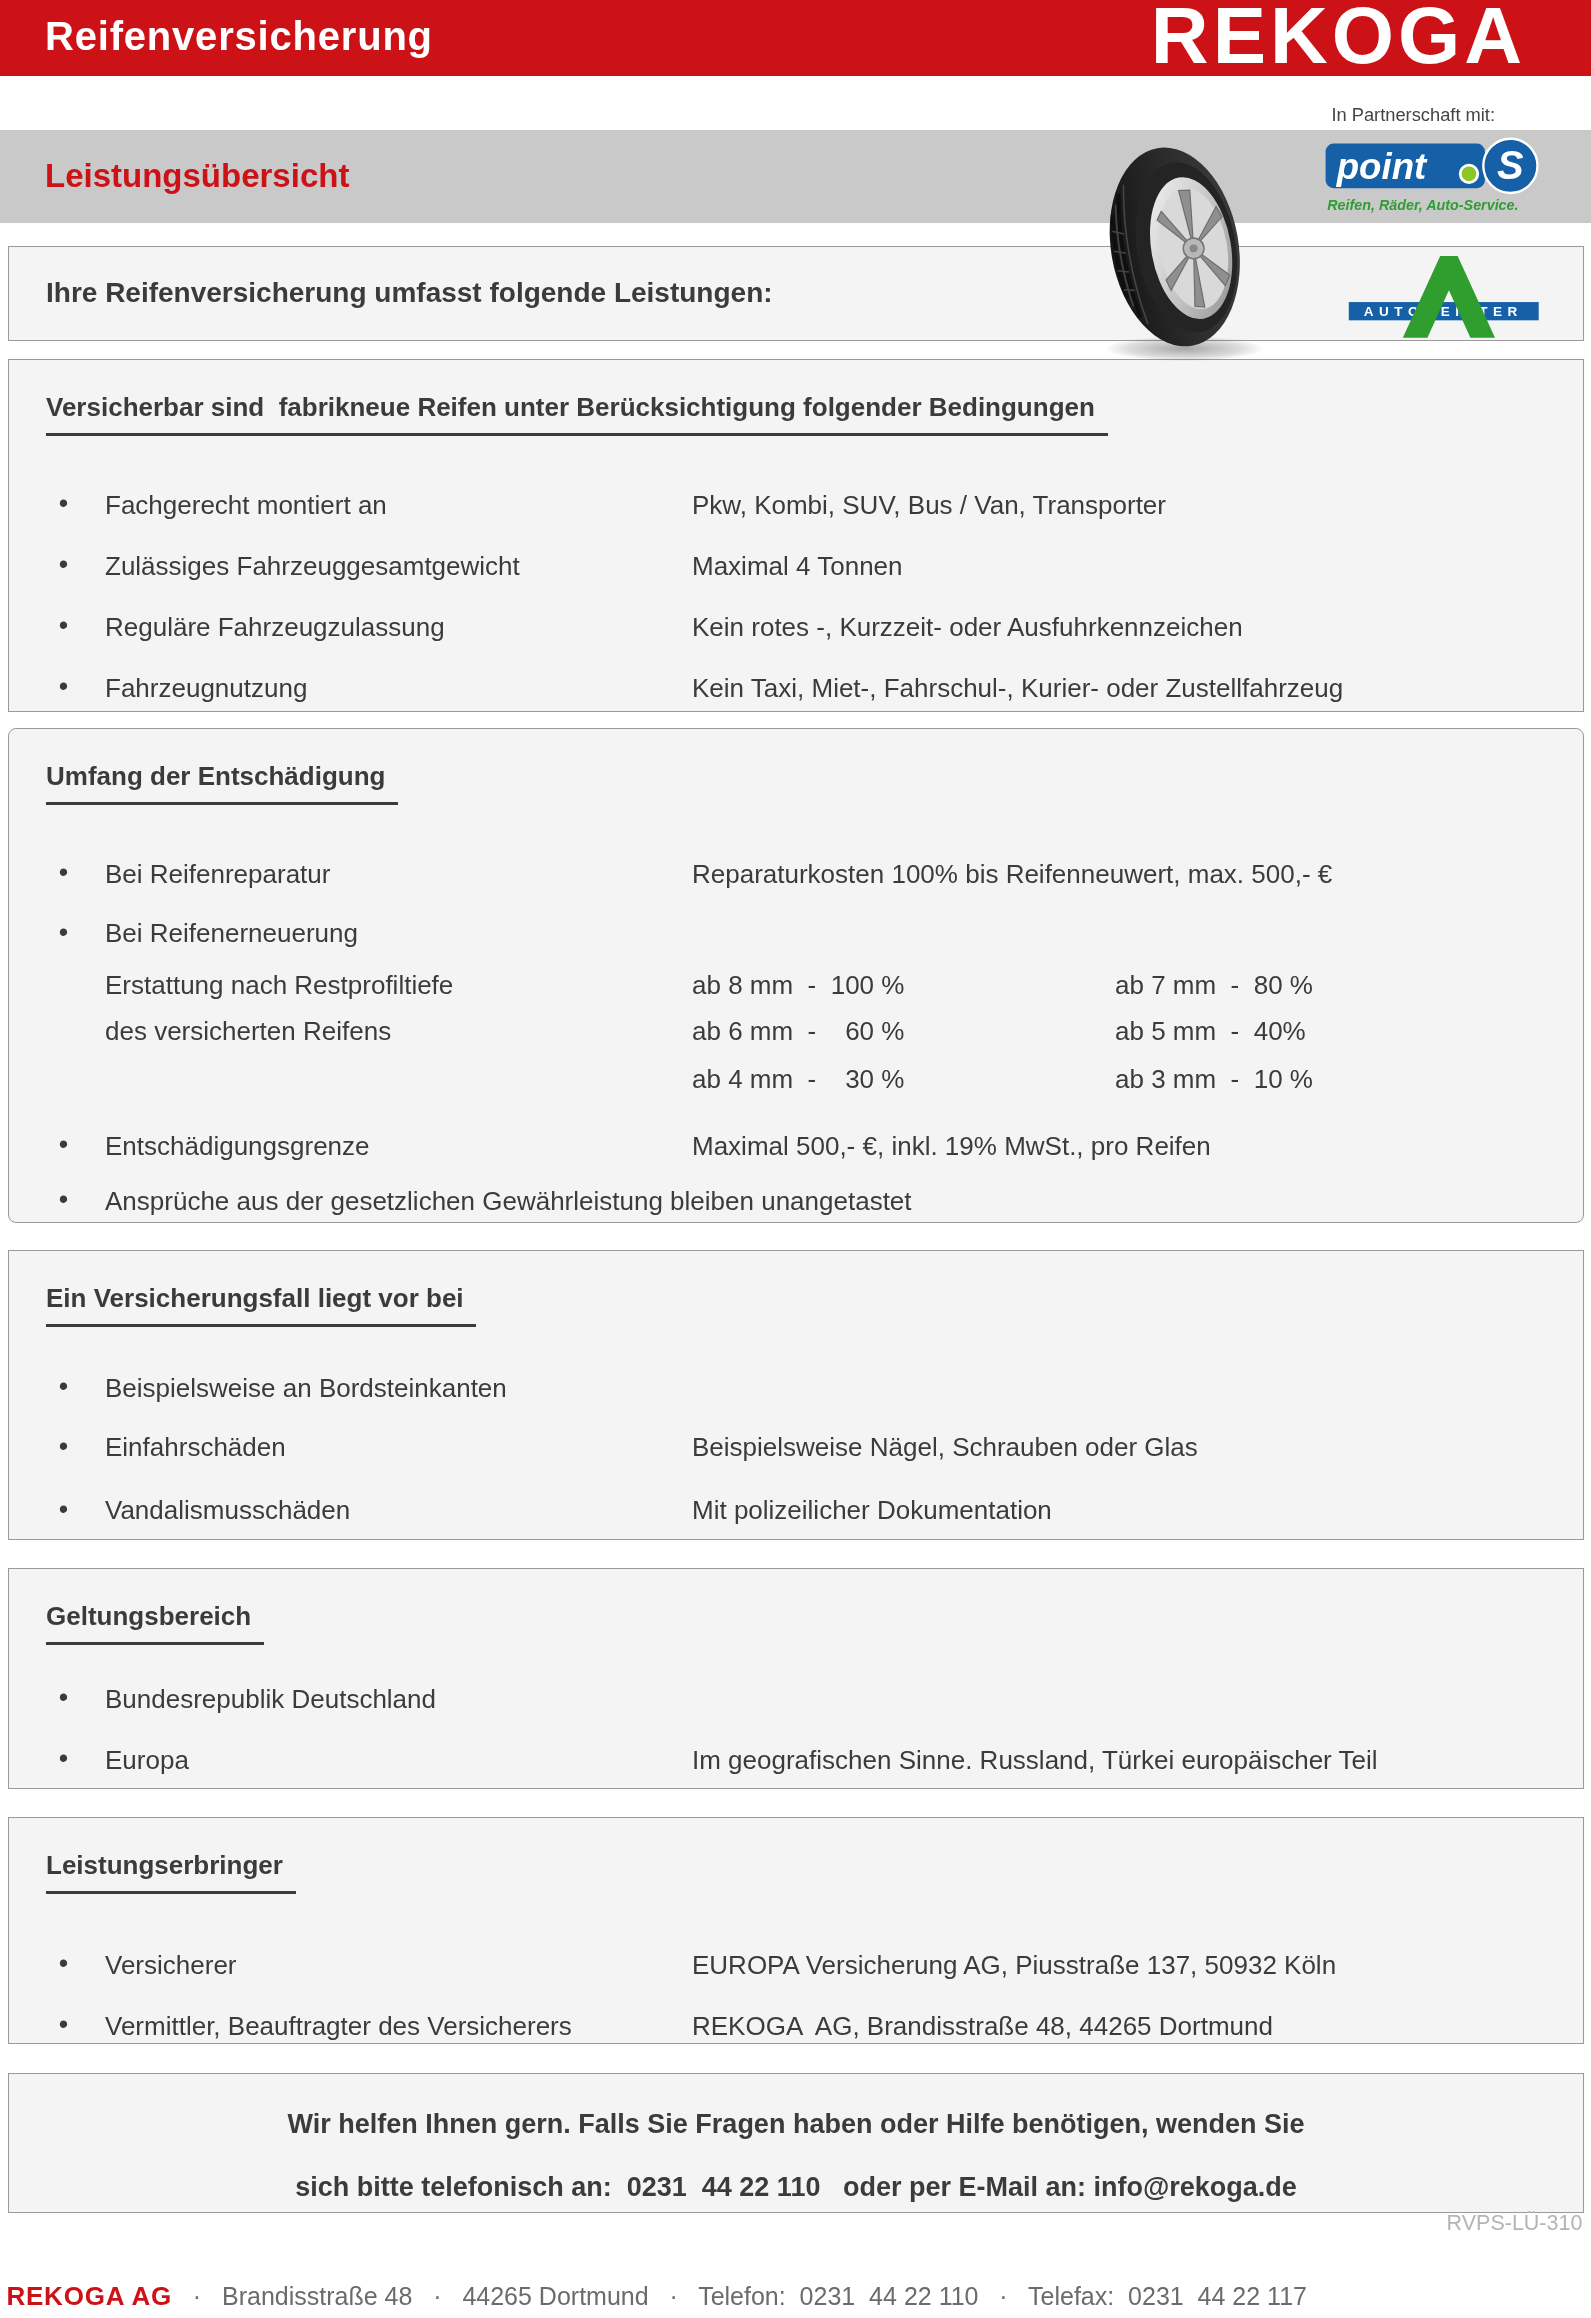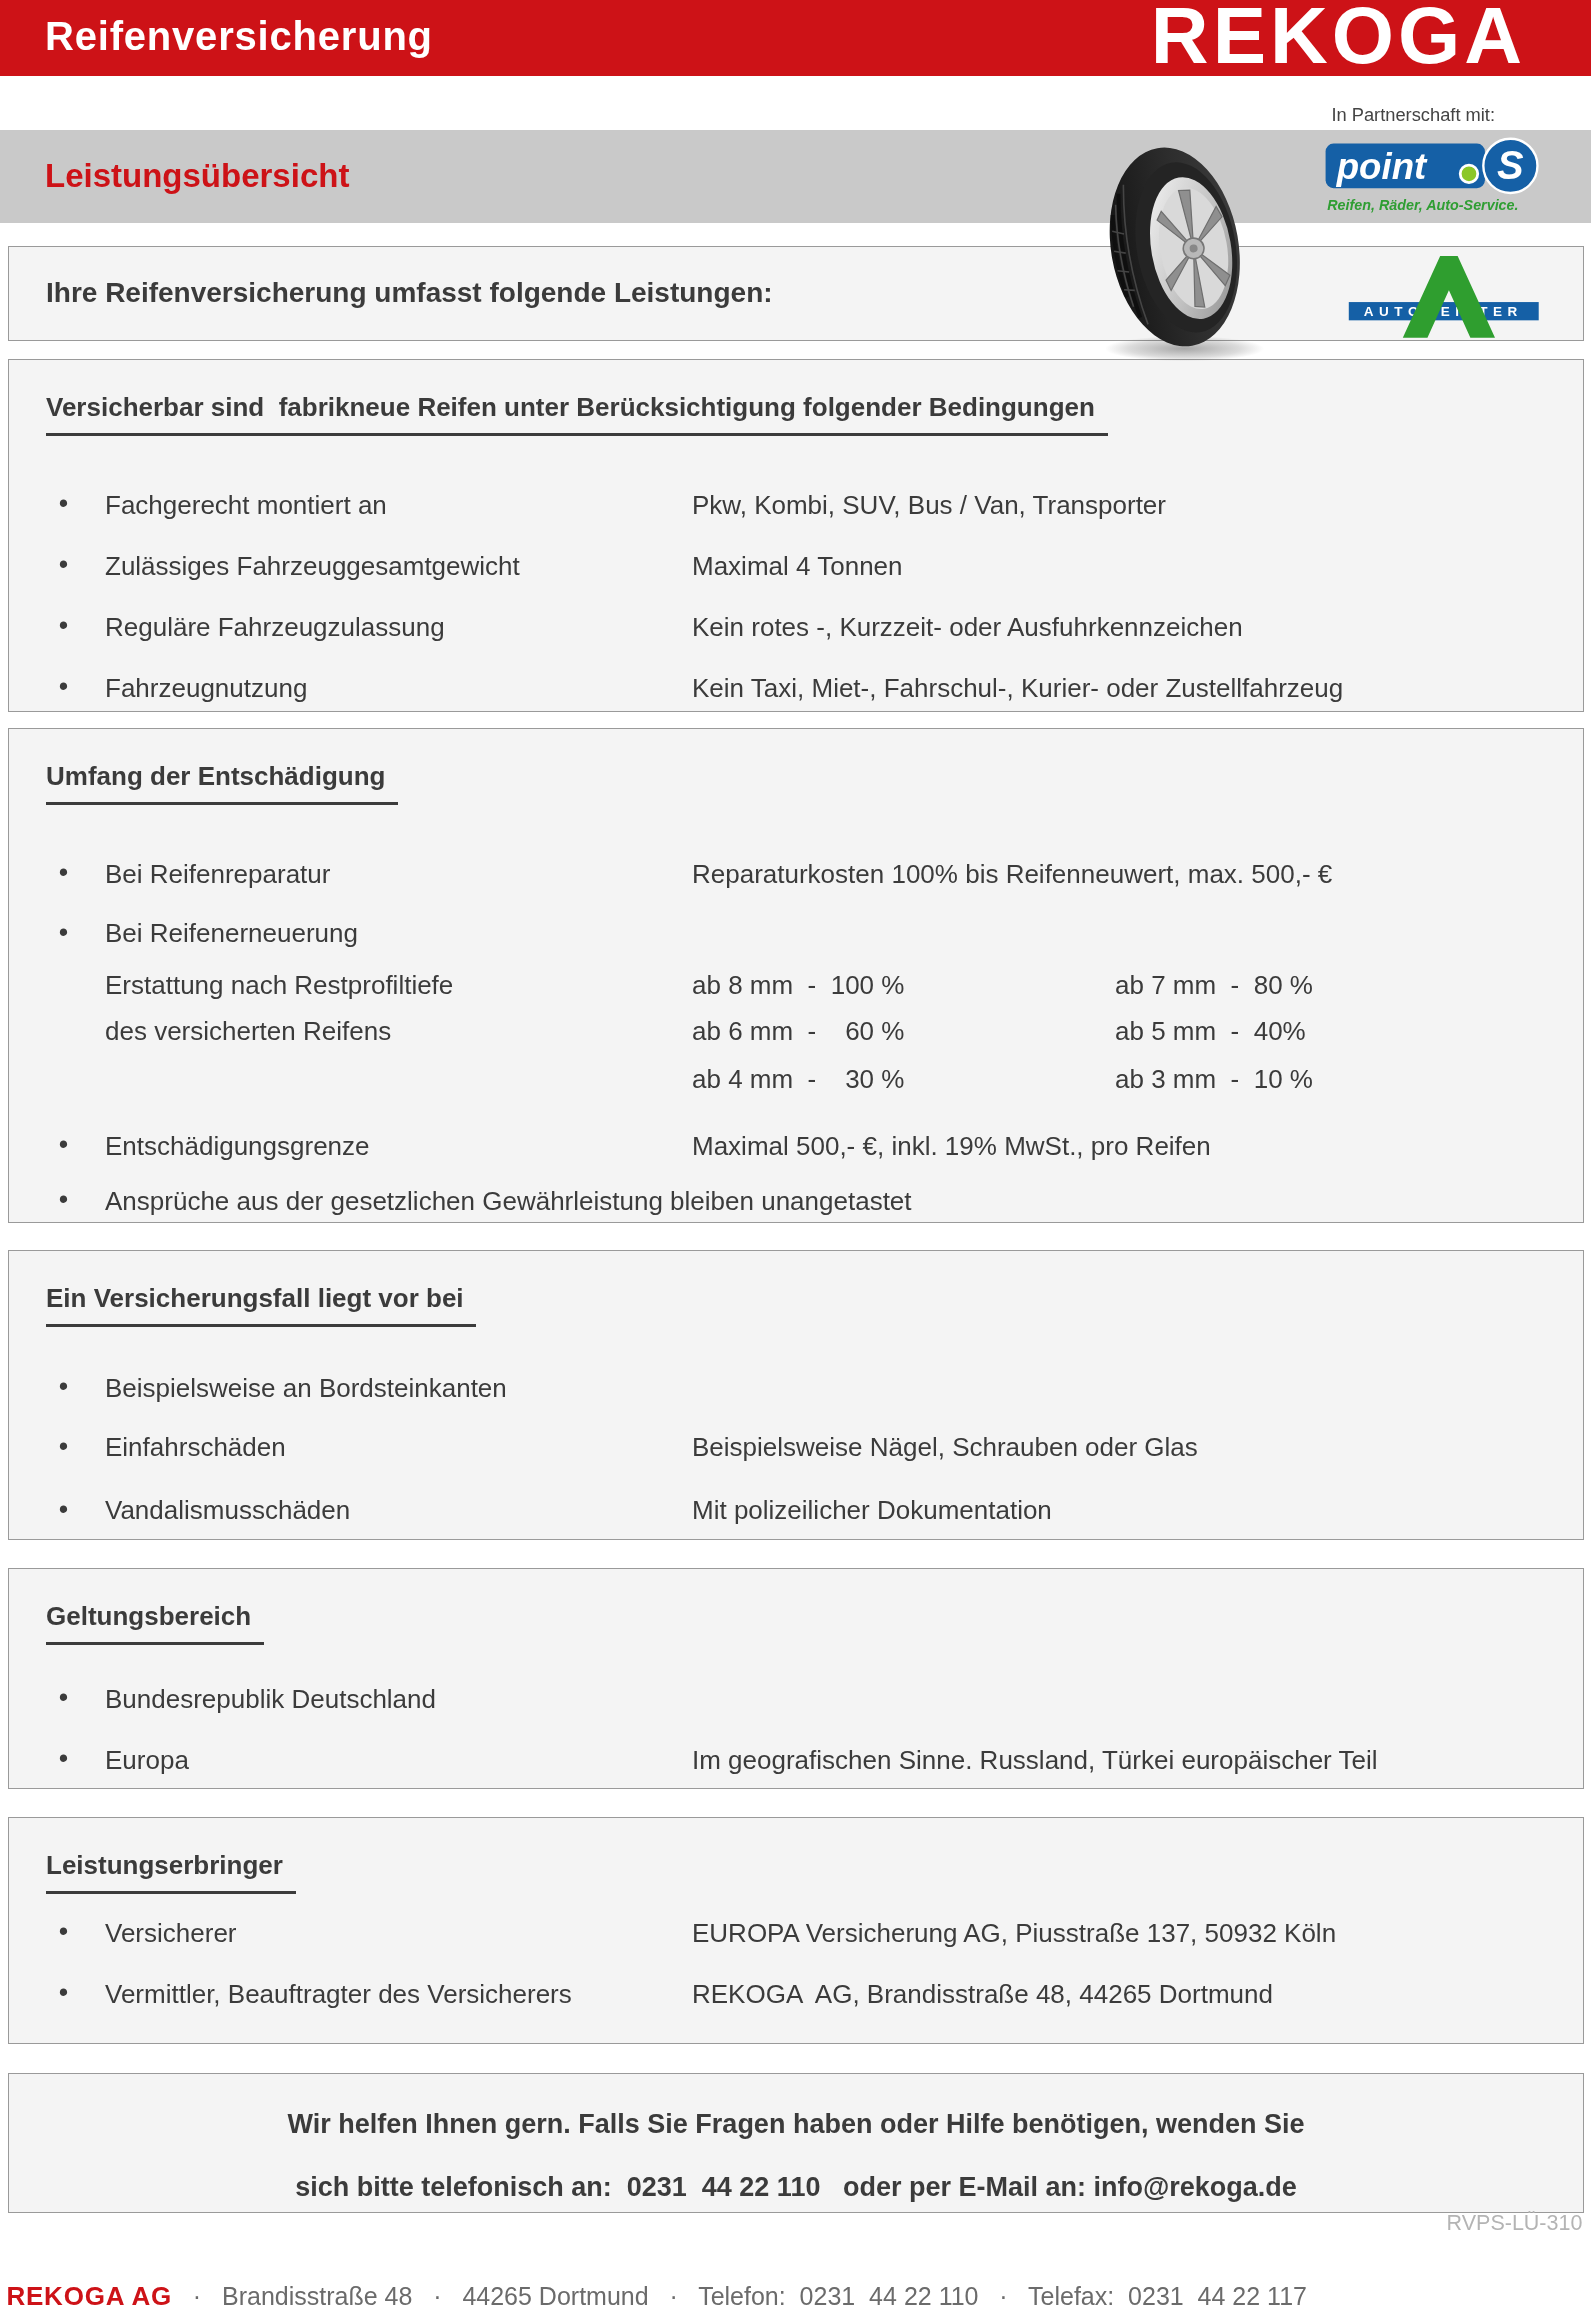--- a/index.html
+++ b/index.html
@@ -52,21 +52,21 @@
     padding-left:59px;font-size:26px;line-height:30px;color:#3b3b3b;
   }
   .row.has-bullet::before{
     content:"\2022";position:absolute;left:12.7px;top:-1.6px;font-size:27px;color:#3b3b3b;
   }
   .row.staff{grid-template-columns:587px 423px 1fr;}
   .row.wide{grid-template-columns:1fr;}
   .row .lbl,.row .val{white-space:pre-wrap;}
   
   #sec1{top:359px;height:353px;}
-  #sec2{top:728px;height:495px;}
+  #sec2{top:728px;height:495px;border-radius:8px;}
   #sec3{top:1250px;height:290px;}
   #sec4{top:1568px;height:221px;}
   #sec5{top:1817px;height:227px;}
   
   .help-box{
     position:absolute;left:8px;right:8px;top:2073px;height:140px;box-sizing:border-box;
     background:#f4f4f4;border:1.6px solid #9a9a9a;text-align:center;
   }
   .help-box .l1{margin-top:35px;font-size:27px;font-weight:bold;color:#3b3b3b;line-height:30px;white-space:pre;}
   .help-box .l2{margin-top:33px;font-size:27px;font-weight:bold;color:#3b3b3b;line-height:30px;white-space:pre;}
@@ -237,21 +237,21 @@
       <span class="val"></span>
     </div>
     <div class="row has-bullet" style="margin-top:31px">
       <span class="lbl">Europa</span>
       <span class="val">Im geografischen Sinne. Russland, Türkei europäischer Teil</span>
     </div>
   </div>
 
   <div class="sec" id="sec5">
     <span class="sec-title">Leistungserbringer</span>
-    <div class="row has-bullet" style="margin-top:24px">
+    <div class="row has-bullet" style="margin-top:56px">
       <span class="lbl">Versicherer</span>
       <span class="val">EUROPA Versicherung AG, Piusstraße 137, 50932 Köln</span>
     </div>
     <div class="row has-bullet" style="margin-top:31px">
       <span class="lbl">Vermittler, Beauftragter des Versicherers</span>
       <span class="val">REKOGA  AG, Brandisstraße 48, 44265 Dortmund</span>
     </div>
   </div>
 
   <div class="help-box">

